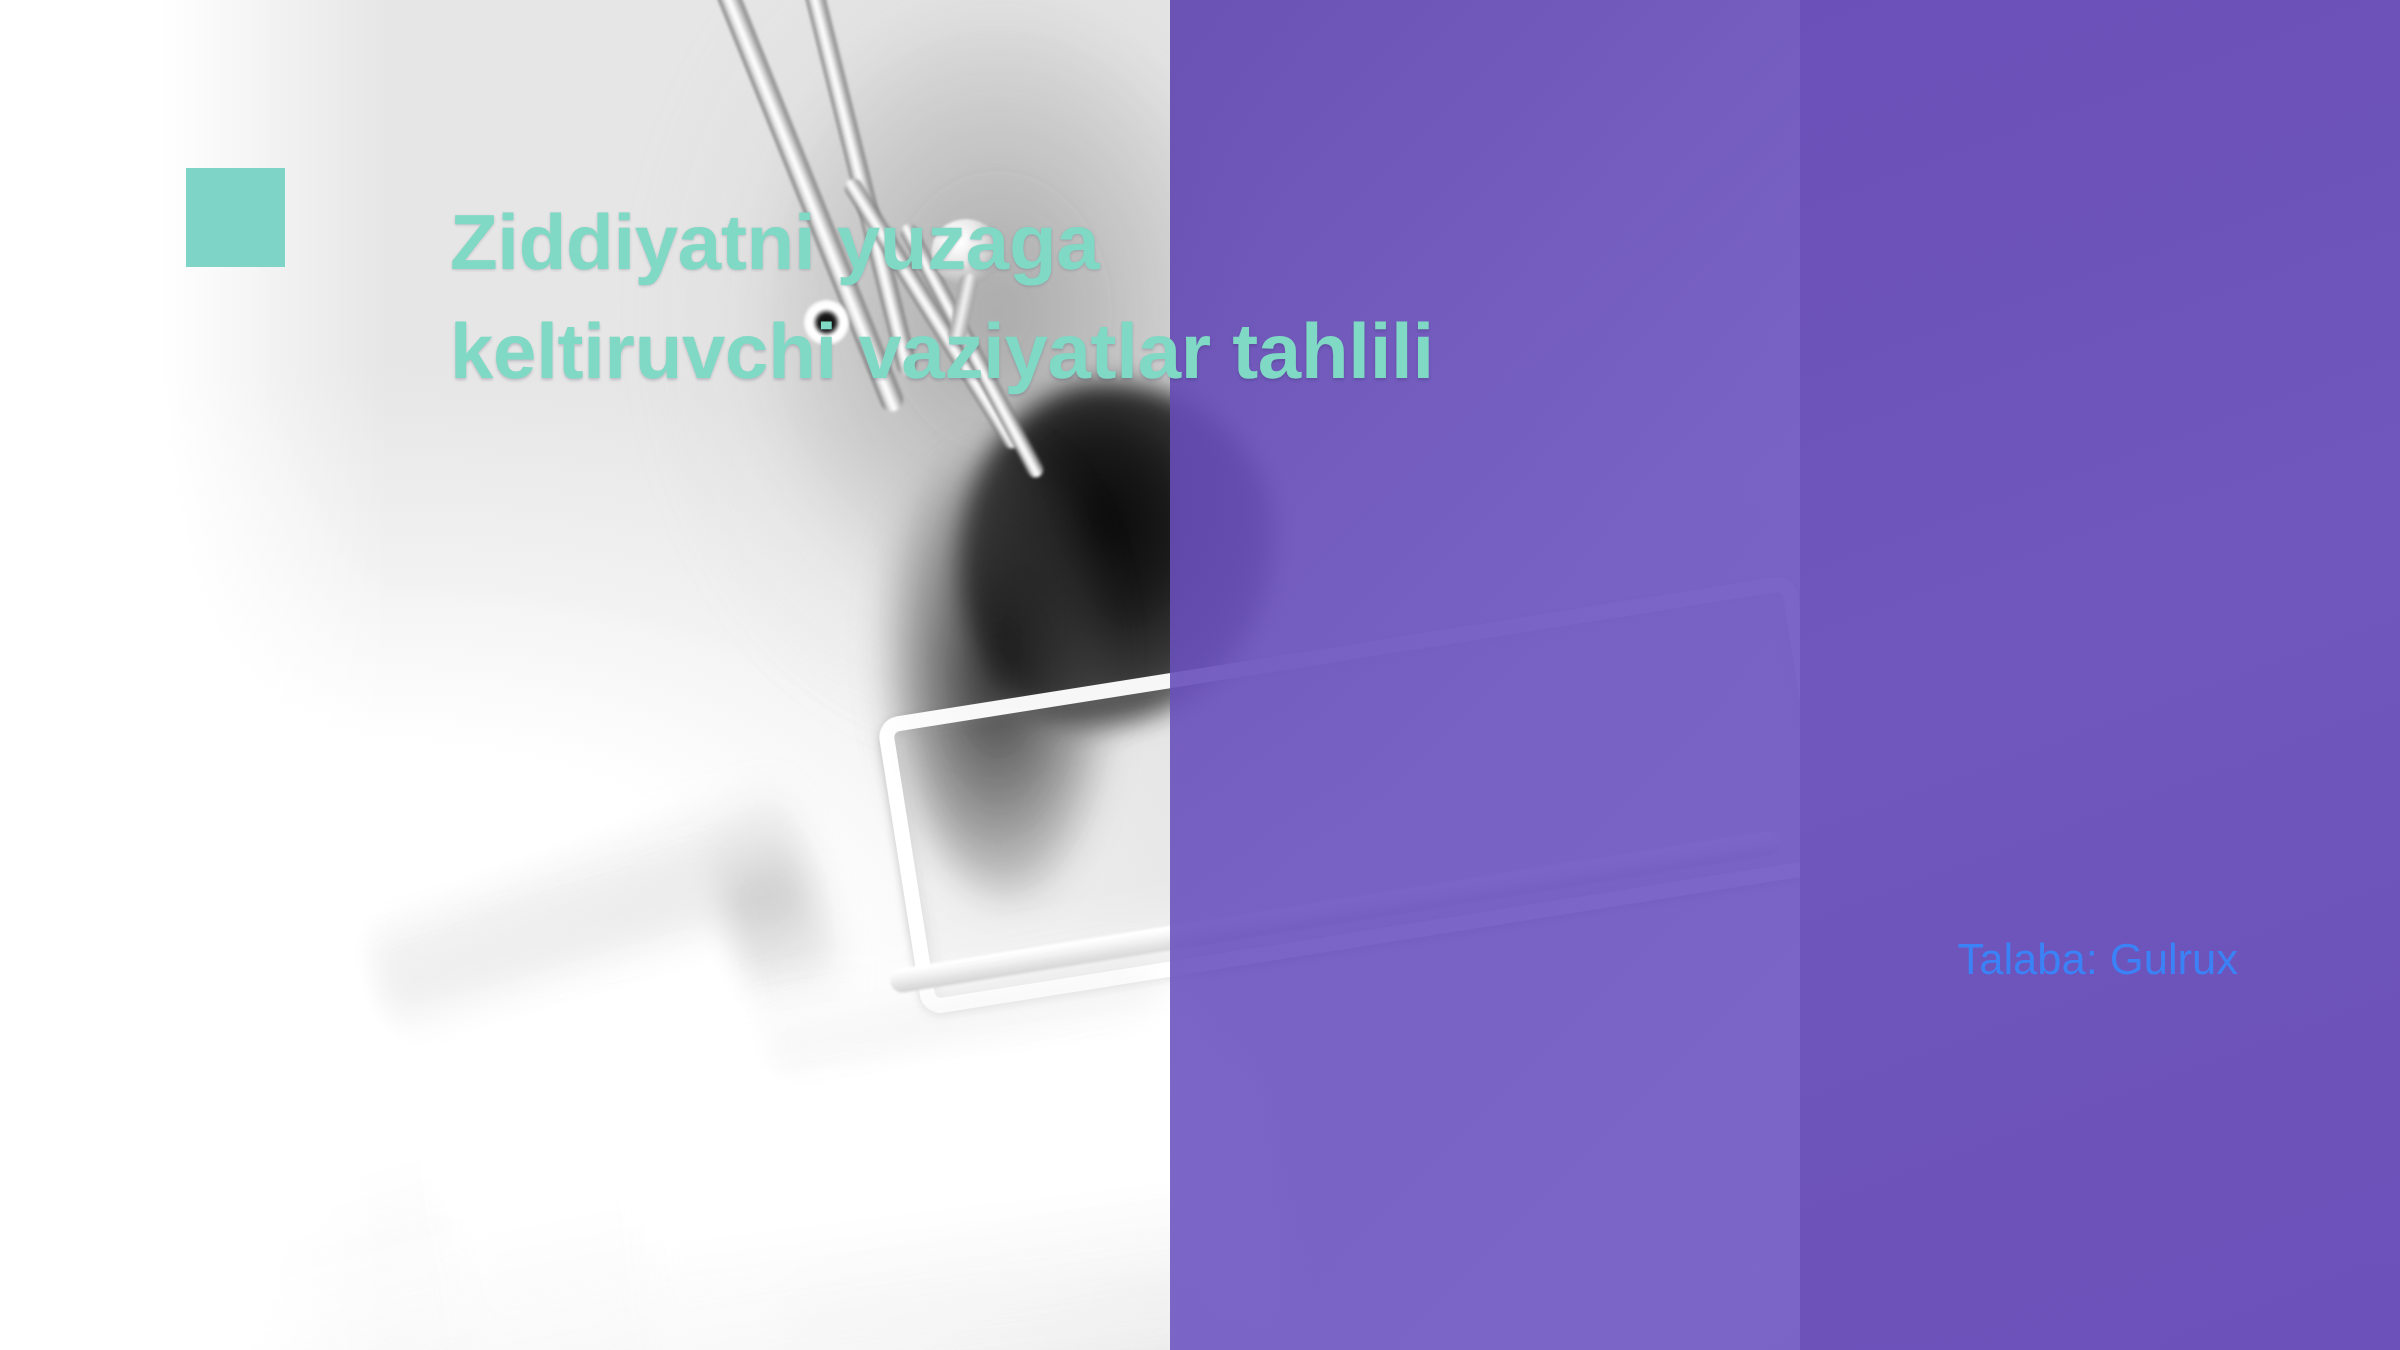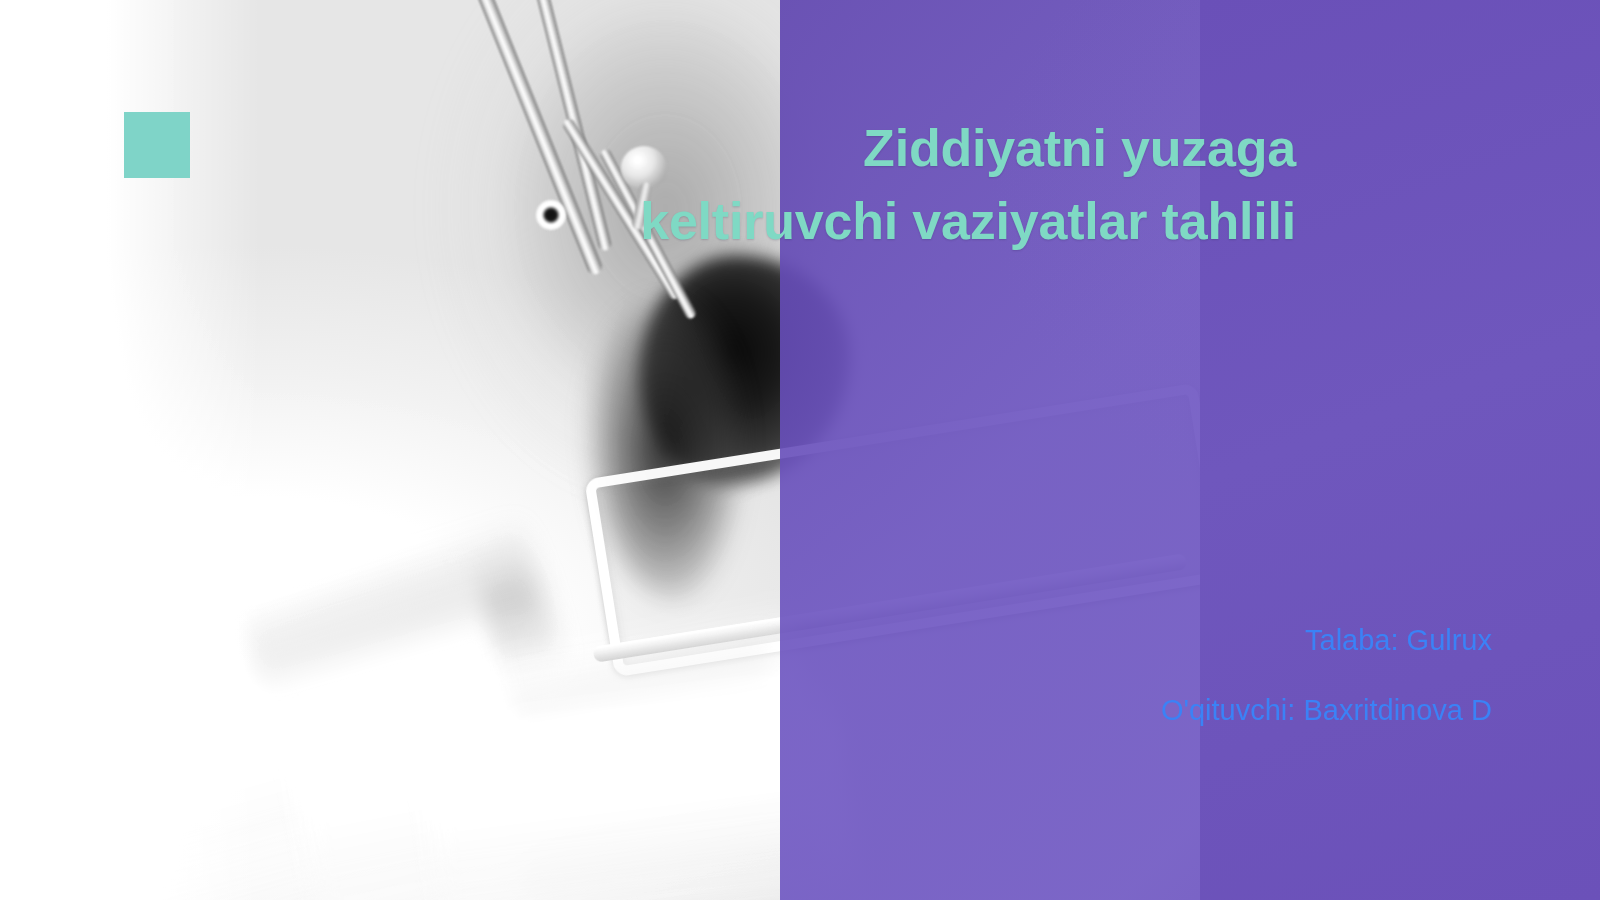--- a/index.html
+++ b/index.html
@@ -221,23 +221,23 @@
     top: 112px;
     width: 66px;
     height: 66px;
     background: #7fd4c8;
   }
 
   
   .title-block {
     position: absolute;
     left: 300px;
-    top: 112px;
+    top: 126px;
     width: 996px;
-    text-align: right;
+    text-align: left;
     font-size: 52px;
     font-weight: bold;
     line-height: 1.40;
     letter-spacing: -0.2px;
     color: #7fd9c4;
     text-shadow: 0 1px 2px rgba(40,30,70,0.20);
     white-space: pre-line;
   }
 
   
@@ -292,16 +292,15 @@
   <div class="purple-solid-right"></div>
 
   <div class="accent-square"></div>
 
   <div class="title-block">Ziddiyatni yuzaga
 keltiruvchi vaziyatlar tahlili</div>
 
   <div class="credits">
     <span class="credit-line">Talaba: Gulrux</span>
     <div class="credit-gap"></div>
-    <span class="credit-line">O'qituvchi: Baxritdinova D</span>
   </div>
 
 </div>
 
 </body></html>

